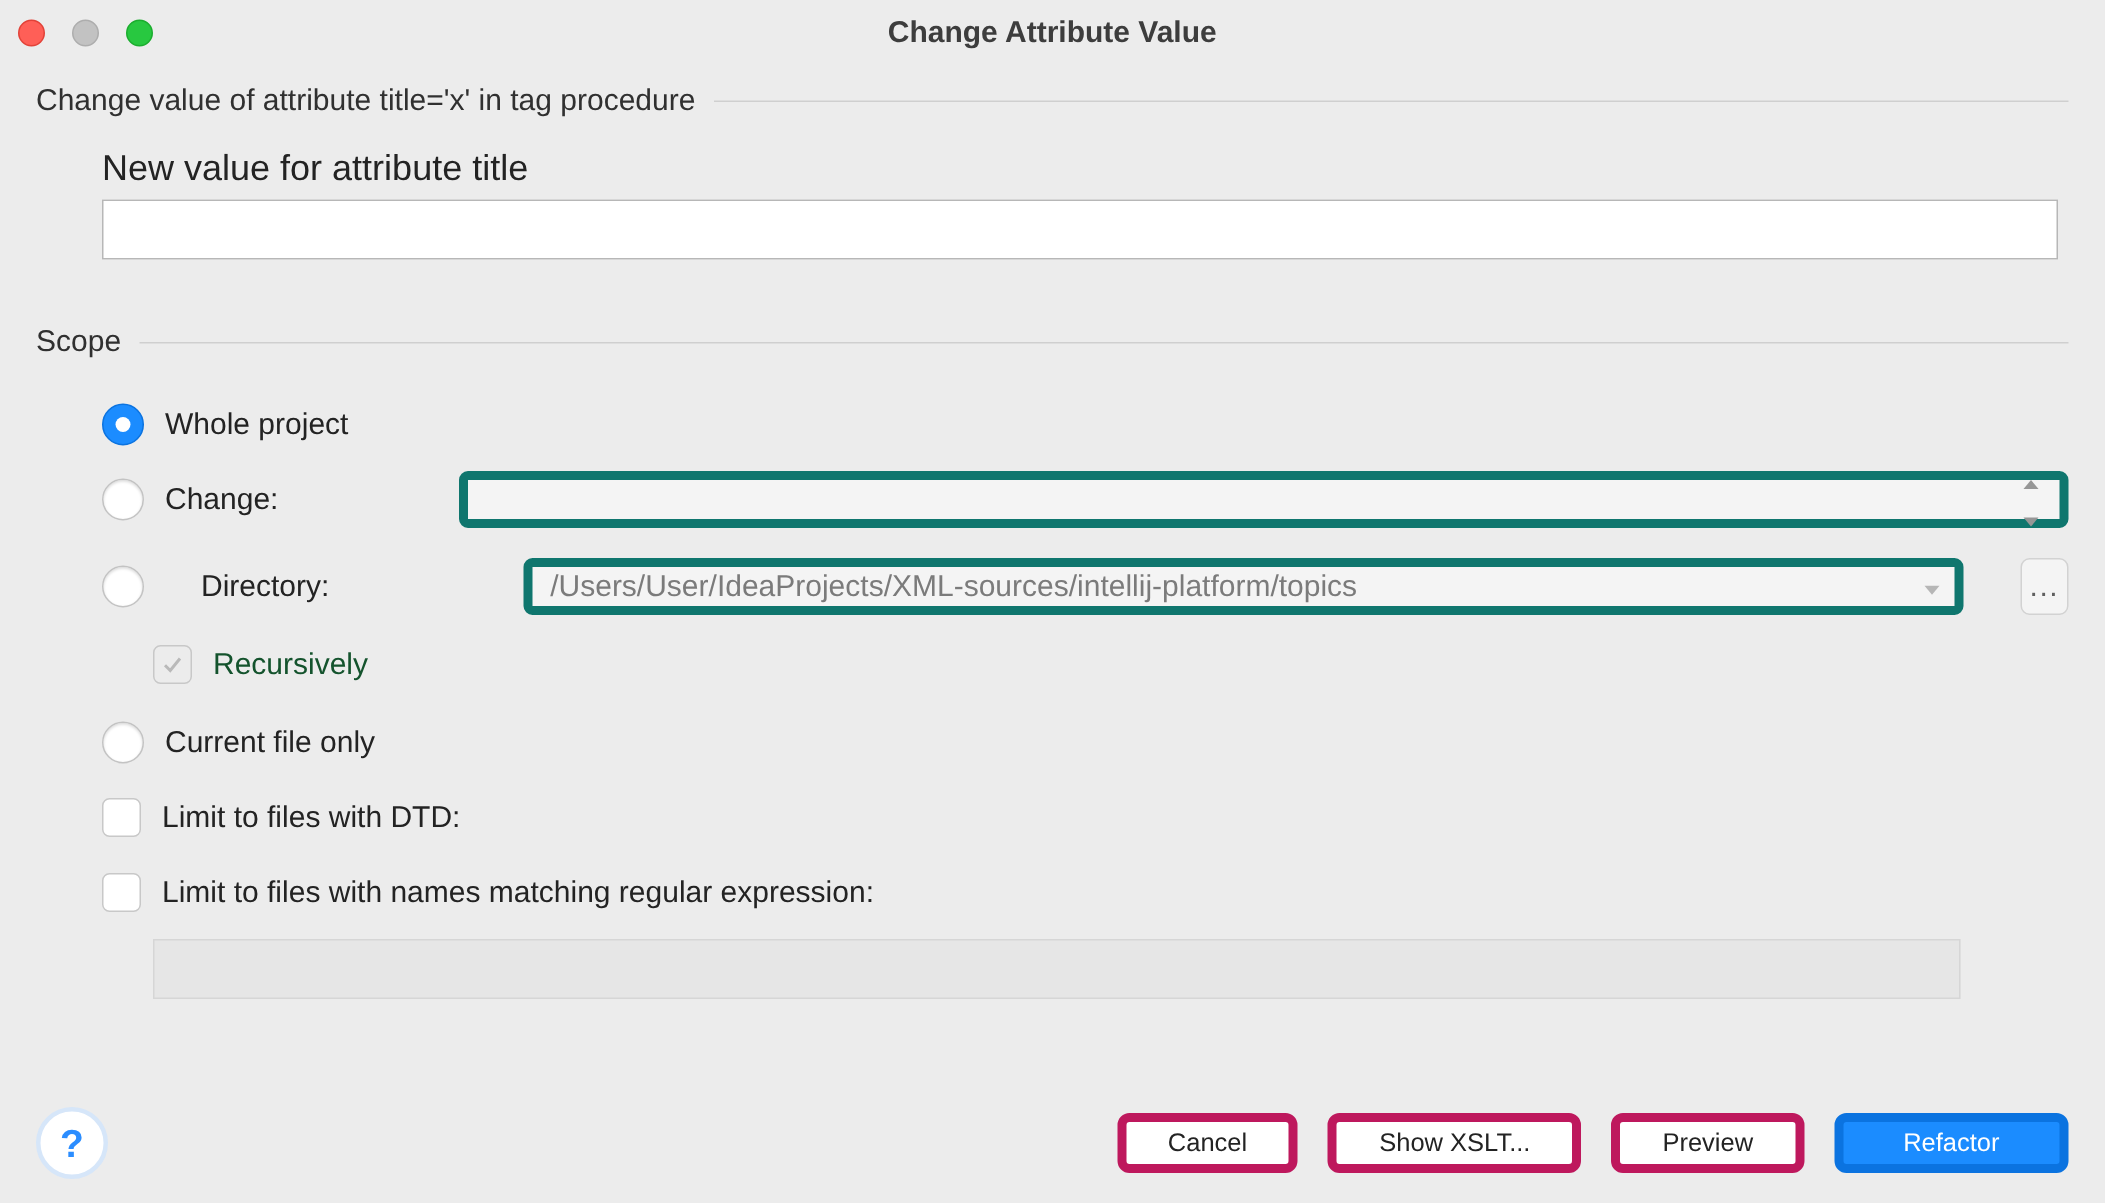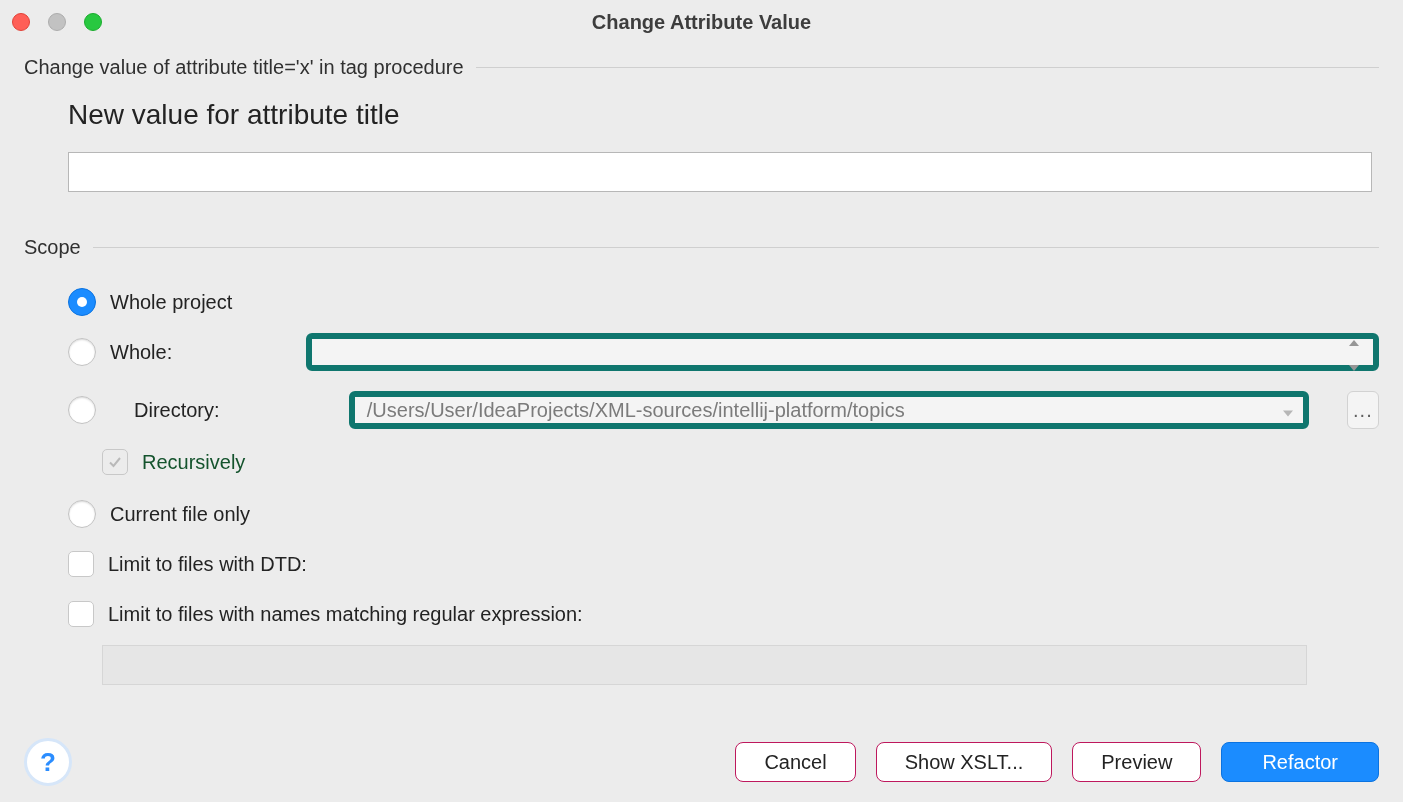--- a/index.html
+++ b/index.html
@@ -61,22 +61,22 @@
   }
   .section-title {
     font-size: 20px;
     color: #303030;
     white-space: nowrap;
   }
   .inner {
     padding-left: 44px;
   }
   .field-label {
-    font-size: 28px;
-    margin-bottom: 21px;
+    font-size: 24px;
+    margin-bottom: 6px;
     display: block;
   }
   .text-input {
     width: 1304px;
     height: 40px;
     background: #fff;
     border: 1px solid #b7b7b7;
     border-radius: 0;
     padding: 4px 8px;
     font-size: 18px;
@@ -216,25 +216,25 @@
     align-items: center;
     justify-content: center;
     color: #2b8dff;
     font-size: 26px;
     font-weight: 600;
     cursor: pointer;
   }
   .spacer { flex: 1; }
   .btn {
     height: 40px;
-    border: 1px solid #be185d;
+    border: 6px solid #be185d;
     border-radius: 8px;
     background: #fff;
     padding: 0 28px;
-    font-size: 20px;
+    font-size: 17px;
     margin-left: 20px;
     cursor: pointer;
     display: flex;
     align-items: center;
   }
   .btn.primary {
     background: #1b8cff;
     border-color: #0b73e0;
     color: #fff;
     padding: 0 40px;
@@ -288,21 +288,21 @@
   </div>
 
   <div class="inner" style="margin-top:12px;">
     <div class="row">
       <div class="radio selected"></div>
       <span class="radio-label">Whole project</span>
     </div>
 
     <div class="row module-row" style="margin-top:4px;">
       <div class="radio"></div>
-      <span class="radio-label">Whole:</span>
+      <span class="radio-label">Change:</span>
       <div class="combobox disabled" style="width:990px;">
         <span></span>
         <div class="stepper">
           <span class="chevron-up"></span>
           <span class="chevron-down"></span>
         </div>
       </div>
     </div>
 
     <div class="row directory-row" style="margin-top:12px;gap:24px;">

